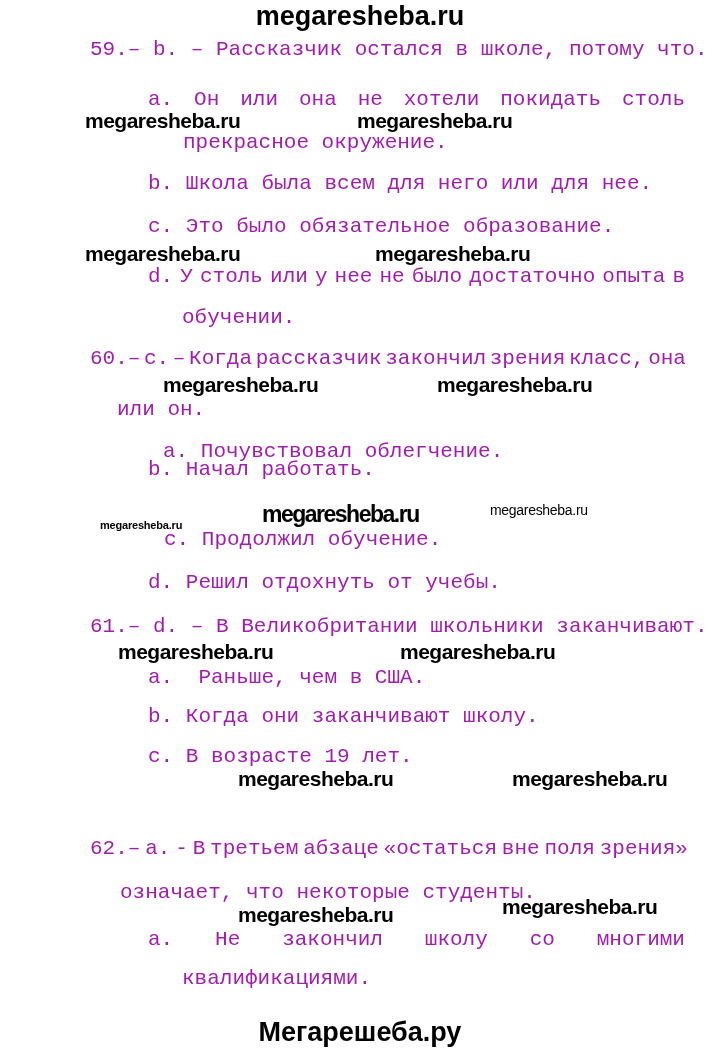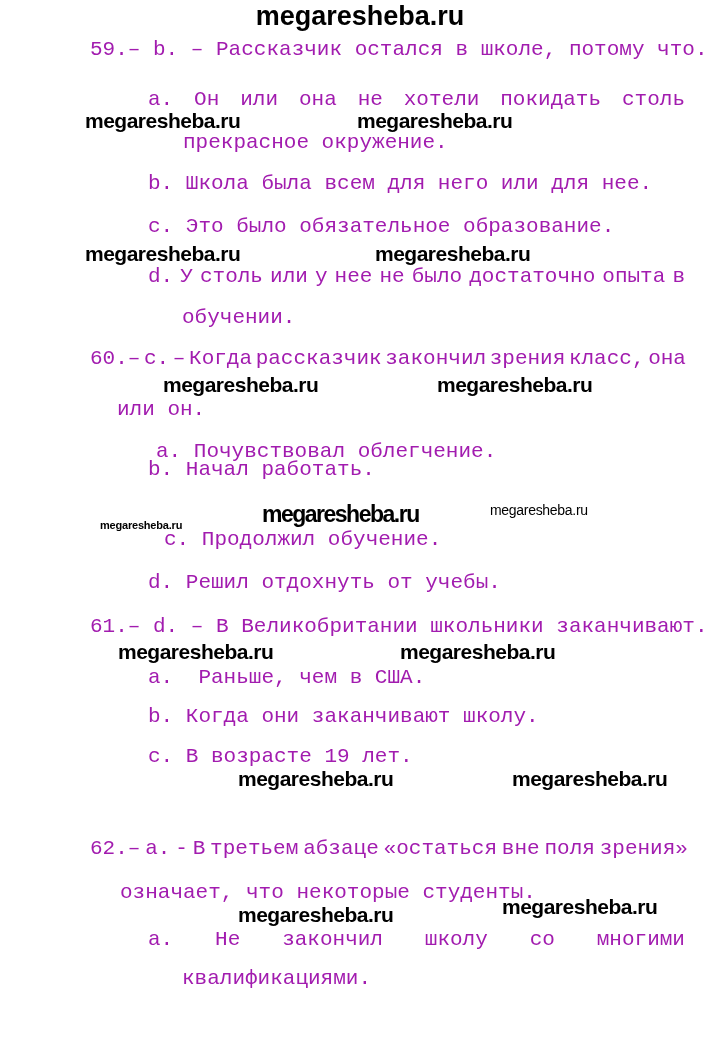--- a/index.html
+++ b/index.html
@@ -101,21 +101,21 @@
       <span>рассказчик</span>
       <span>закончил</span>
       <span>зрения</span>
       <span>класс,</span>
       <span>она</span>
     </div>
   <div class="wm" style="left:163px; top:374px">megaresheba.ru</div>
   <div class="wm" style="left:437px; top:374px">megaresheba.ru</div>
   <div class="line" style="left:117px; top:398px">или он.</div>
 
-  <div class="line" style="left:156px; top:440px">a. Почувствовал облегчение.</div>
+  <div class="line" style="left:163px; top:440px">a. Почувствовал облегчение.</div>
 
   <div class="line" style="left:148px; top:458px">b. Начал работать.</div>
   <div class="wm small" style="left:100px; top:514px">megaresheba.ru</div>
   <div class="wm big" style="left:262px; top:503px">megaresheba.ru</div>
   <div class="wm light" style="left:490px; top:499px">megaresheba.ru</div>
 
   <div class="line" style="left:164px; top:528px">c. Продолжил обучение.</div>
 
   <div class="line" style="left:148px; top:571px">d. Решил отдохнуть от учебы.</div>
 
@@ -151,14 +151,15 @@
   <div class="line jline" style="left:148px; top:928px; width:537px">
       <span>a.</span>
       <span>Не</span>
       <span>закончил</span>
       <span>школу</span>
       <span>со</span>
       <span>многими</span>
     </div>
   <div class="line" style="left:182px; top:967px">квалификациями.</div>
 
+  <div class="banner" style="top:1018px">Мегарешеба.ру</div>
 
 </div>
 
 </body></html>

